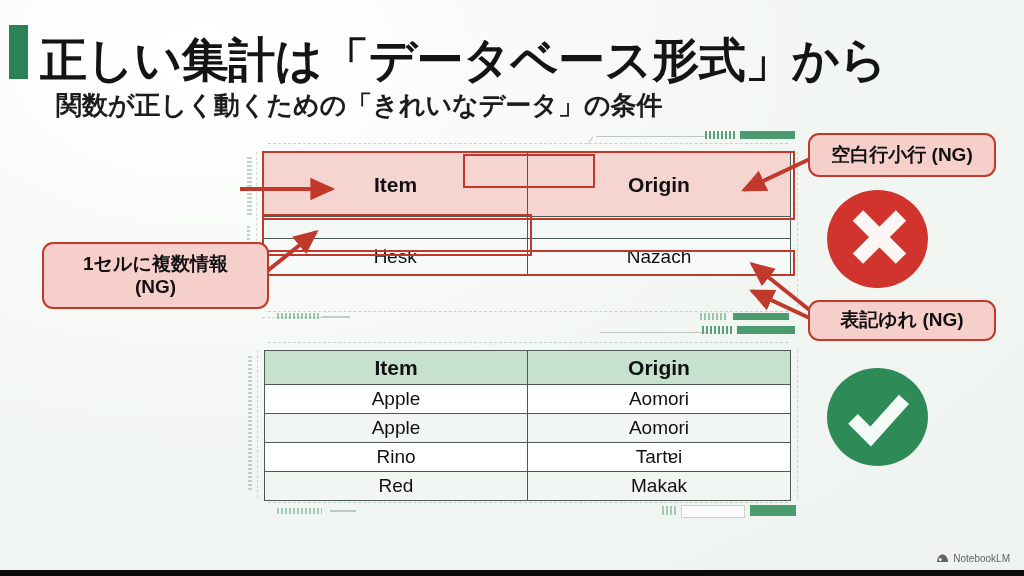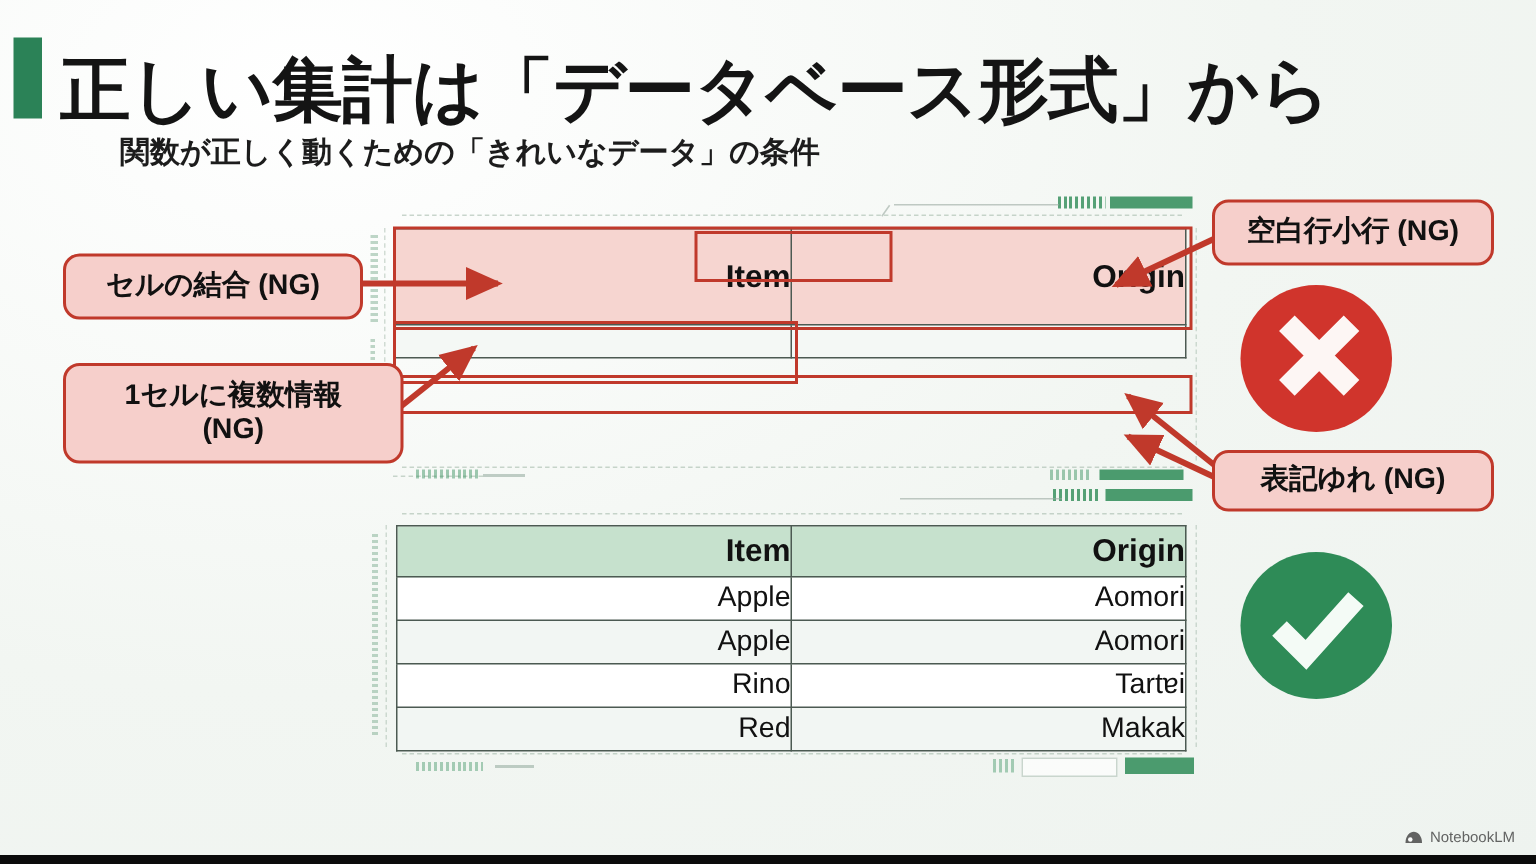--- a/index.html
+++ b/index.html
@@ -18,22 +18,22 @@
   .bottom-bar{position:absolute;left:0;bottom:0;width:1024px;height:6px;background:#0b0b0b;}
 
   
   .accent-bar{position:absolute;left:9px;top:25px;width:19px;height:54px;background:#2b8257;}
   .title{
     position:absolute;left:40px;top:19px;
     font-size:47px;font-weight:bold;color:#141414;letter-spacing:-0.5px;
     white-space:nowrap;line-height:1.25;margin-top:12px;
   }
   .subtitle{
-    position:absolute;left:80px;top:88px;
-    font-size:20px;font-weight:bold;color:#1c1c1c;white-space:nowrap;
+    position:absolute;left:56px;top:88px;
+    font-size:26px;font-weight:bold;color:#1c1c1c;white-space:nowrap;
   }
 
   
   .deco{position:absolute;pointer-events:none;}
   .deco-dash-h{border-top:1px dashed #9fb6a6;opacity:.55;}
   .deco-dash-v{border-left:1px dashed #9fb6a6;opacity:.45;}
   .deco-green-bar{background:#2e8b57;opacity:.85;}
   .deco-hatch{
     background:repeating-linear-gradient(90deg,#2e8b57 0 2px,transparent 2px 4px);
     opacity:.8;
@@ -43,21 +43,21 @@
     opacity:.5;
   }
   .deco-line{background:#9aa8a0;opacity:.6;}
   .deco-box{border:1px solid #b9c9bf;opacity:.7;background:#ffffff;}
   .deco-tick{background:#8fa89a;opacity:.55;}
 
   
   .tbl{position:absolute;border-collapse:collapse;table-layout:fixed;}
   .tbl td,.tbl th{
     border:1px solid #4c5a52;
-    font-size:19px;color:#111;text-align:right;padding:0;
+    font-size:19px;color:#111;text-align:center;padding:0;
     font-weight:normal;
   }
 
   
   #ng-table{left:263px;top:152px;width:527px;}
   #ng-table col.c1{width:264px;}
   #ng-table col.c2{width:263px;}
   #ng-table th{
     background:#f6d5d0;font-weight:bold;font-size:21px;height:63px;
     border-color:#4c5a52;
@@ -170,20 +170,24 @@
       <tr>
         <th>Item</th>
         <th>Origin</th>
       </tr>
     </thead>
     <tbody>
       <tr class="blank-row">
         <td></td>
         <td></td>
       </tr>
+      <tr>
+        <td>Ꮋesk</td>
+        <td>Nazach</td>
+      </tr>
     </tbody>
   </table>
   <div class="ov" id="ov-merge"></div>
   <div class="ov" id="ov-header-row"></div>
   <div class="ov" id="ov-multi"></div>
   <div class="ov" id="ov-blank"></div>
 
   <table class="tbl" id="ok-table">
     <colgroup>
         <col class="c1">
@@ -226,23 +230,20 @@
 
     <path d="M266,272 L316,232" stroke="#c0392b" stroke-width="4" fill="none" marker-end="url(#ah)"></path>
 
     <path d="M812,158 L744,190" stroke="#c0392b" stroke-width="4" fill="none" marker-end="url(#ah)"></path>
 
     <path d="M812,312 L752,264" stroke="#c0392b" stroke-width="4" fill="none" marker-end="url(#ah)"></path>
 
     <path d="M818,322 L752,291" stroke="#c0392b" stroke-width="4" fill="none" marker-end="url(#ah)"></path>
   </svg>
 
-  <div class="callout" id="co-merge">
-    <span>セルの結合 (NG)</span>
-  </div>
   <div class="callout" id="co-multi">
     <span>
       <span>1セルに複数情報</span><br>
       <span>(NG)</span>
     </span>
   </div>
   <div class="callout" id="co-blank">
     <span>空白行小行 (NG)</span>
   </div>
   <div class="callout" id="co-hyoki">

